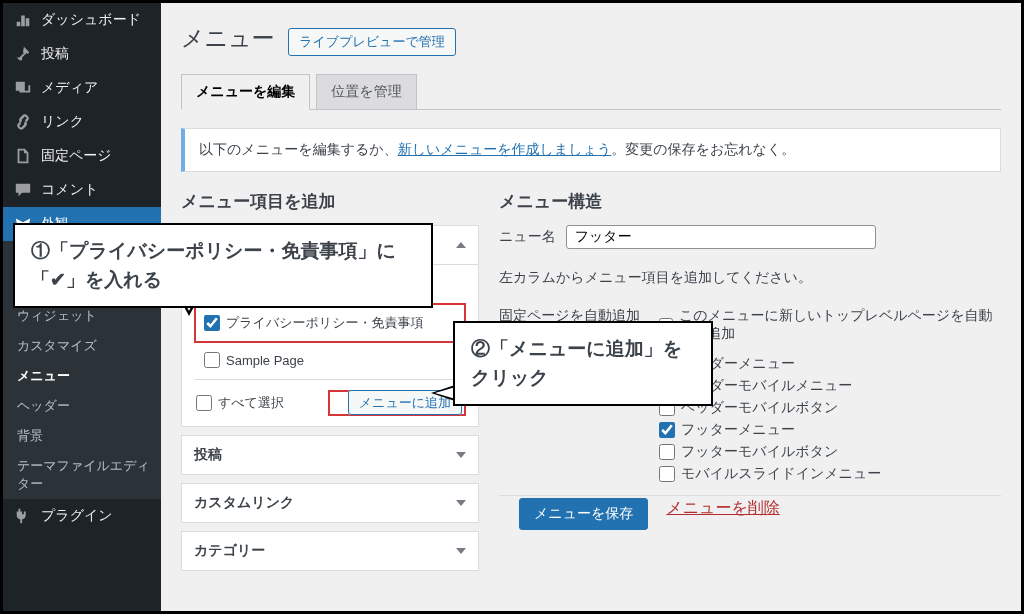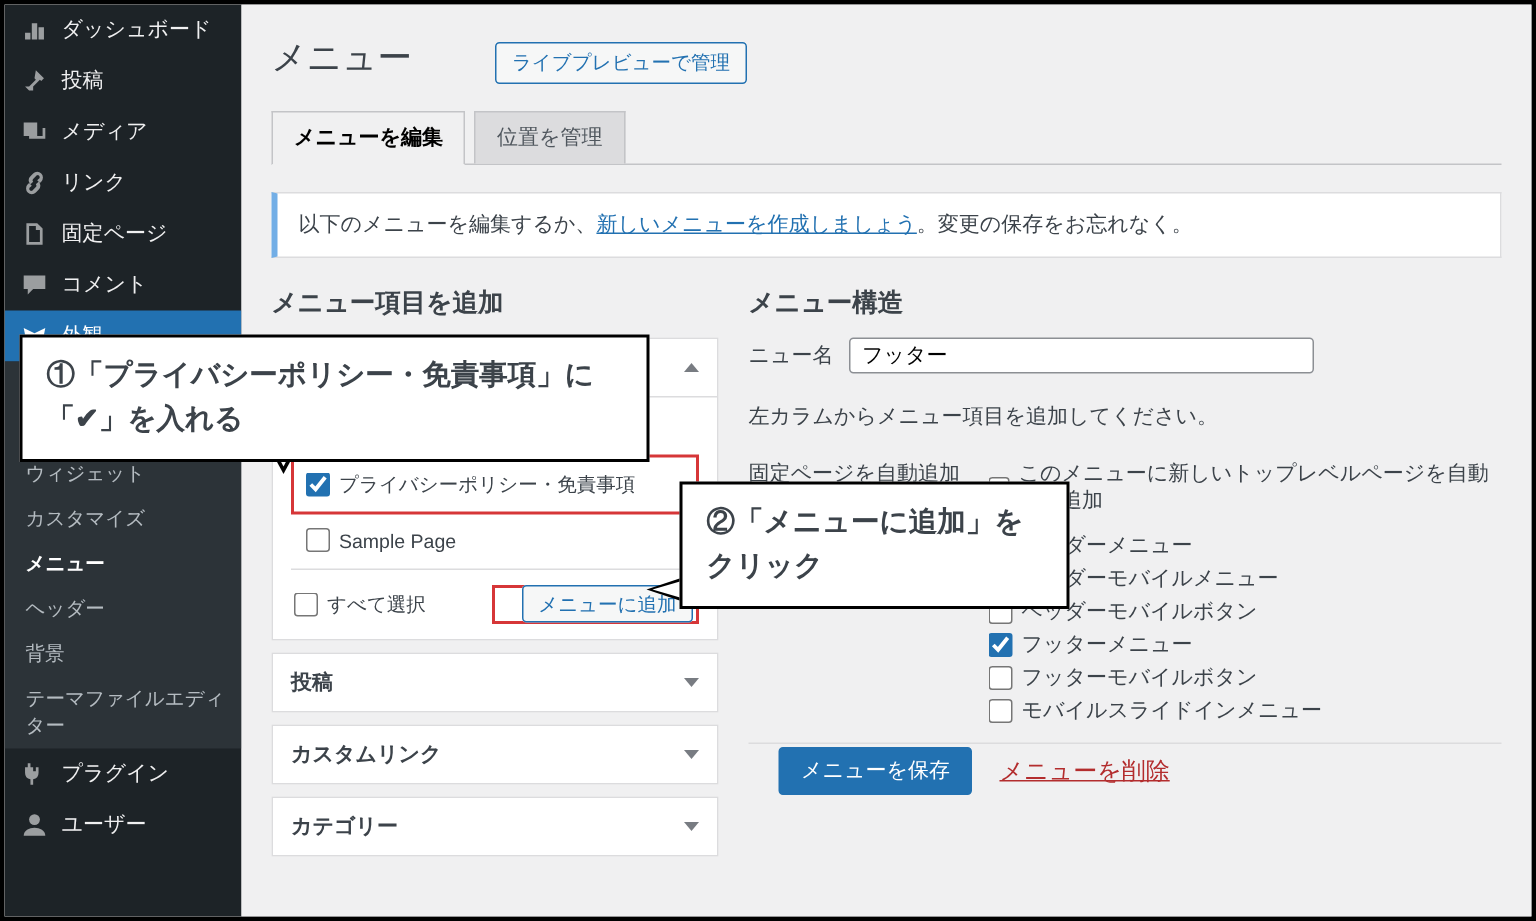--- a/index.html
+++ b/index.html
@@ -9,21 +9,21 @@
 .sidebar-item { display: flex; align-items: center; padding: 8px 10px; color: #f0f0f1; cursor: pointer; font-size: 14px; }
 .sidebar-item.active { background: #2271b1; color: #fff; }
 .sidebar-item .icon { width: 20px; margin-right: 8px; opacity: .6; display: inline-flex; align-items: center; justify-content: center; }
 .sidebar-item.active .icon { opacity: 1; }
 .submenu { background: #2c3338; }
 .submenu-item { padding: 6px 10px 6px 14px; color: rgba(240,246,252,.7); font-size: 13px; cursor: pointer; }
 .submenu-item.current { color: #fff; font-weight: 600; }
 .main { position: absolute; left: 158px; right: 0; top: 0; bottom: 0; background: #f0f0f1; overflow: hidden; }
 .header { padding: 20px 20px 0; }
 .page-title { font-size: 23px; font-weight: 400; display: inline-block; margin-right: 10px; }
-.title-action { display: inline-block; border: 1px solid #2271b1; color: #2271b1; background: #f6f7f7; padding: 4px 10px; font-size: 13px; border-radius: 3px; cursor: pointer; margin-left: 42px; }
+.title-action { display: inline-block; border: 1px solid #2271b1; color: #2271b1; background: #f6f7f7; padding: 4px 10px; font-size: 13px; border-radius: 3px; cursor: pointer; }
 .nav-tabs { margin: 18px 20px 0; border-bottom: 1px solid #c3c4c7; display: flex; }
 .nav-tab { padding: 8px 14px; border: 1px solid #c3c4c7; border-bottom: none; background: #dcdcde; color: #50575e; margin-right: 6px; cursor: pointer; font-size: 14px; }
 .nav-tab.active { background: #f0f0f1; color: #000; border-bottom: 1px solid #f0f0f1; margin-bottom: -1px; font-weight: 600; }
 .notice { margin: 18px 20px; border: 1px solid #dcdcde; border-left: 4px solid #72aee6; background: #fff; padding: 12px 14px; font-size: 14px; }
 .notice a { color: #2271b1; text-decoration: underline; }
 .columns { display: flex; padding: 0 20px 20px; gap: 20px; }
 .col-left { width: 298px; flex-shrink: 0; }
 .col-right { flex: 1; }
 .section-h { font-size: 17px; font-weight: 600; margin-bottom: 12px; }
 .accordion { border: 1px solid #dcdcde; background: #fff; margin-bottom: 8px; }
@@ -40,21 +40,21 @@
 .add-btn { border: 2px solid #d63638; padding: 2px; display: inline-block; }
 .add-btn-inner { border: 1px solid #2271b1; color: #2271b1; background: #f6f7f7; padding: 4px 10px; border-radius: 3px; cursor: pointer; font-size: 13px; margin-left: 16px; }
 .menu-name-row { display: flex; align-items: center; gap: 10px; margin-bottom: 20px; }
 .menu-name-row label { white-space: nowrap; font-size: 14px; }
 .menu-name-row input { flex: 1; max-width: 310px; padding: 3px 8px; border: 1px solid #8c8f94; border-radius: 3px; font-size: 14px; }
 .instr { font-size: 14px; margin-bottom: 20px; }
 .settings-row { display: flex; margin-bottom: 8px; font-size: 14px; }
 .settings-label { width: 160px; flex-shrink: 0; }
 .settings-opts { flex: 1; }
 .opt-row { display: flex; align-items: center; gap: 6px; margin-bottom: 4px; }
-.bottom-bar { border-top: 1px solid #dcdcde; padding: 2px 20px; display: flex; gap: 18px; align-items: center; }
+.bottom-bar { border-top: 1px solid #dcdcde; padding: 2px 20px; display: flex; gap: 18px; }
 .save-btn { background: #2271b1; color: #fff; border: 1px solid #2271b1; padding: 6px 14px; border-radius: 3px; cursor: pointer; font-size: 14px; }
 .delete-link { color: #b32d2e; text-decoration: underline; cursor: pointer; font-size: 16px; }
 .caret { display: inline-block; width: 0; height: 0; border-left: 5px solid transparent; border-right: 5px solid transparent; }
 .caret.down { border-top: 6px solid #787c82; }
 .caret.up { border-bottom: 6px solid #787c82; }
 .callout { position: absolute; background: #fff; border: 2px solid #000; padding: 12px 16px; font-size: 19px; font-weight: 600; z-index: 50; line-height: 1.5; }
 .callout-tail { position: absolute; width: 0; height: 0; z-index: 49; }
 .callout1 { left: 10px; top: 220px; width: 420px; }
 .callout1-tail { left: 172px; top: 287px; border-left: 14px solid transparent; border-right: 14px solid transparent; border-top: 26px solid #000; }
 .callout1-tail::after { content: ""; position: absolute; left: -11px; top: -26px; border-left: 11px solid transparent; border-right: 11px solid transparent; border-top: 21px solid #fff; }
@@ -136,29 +136,20 @@
       <div class="submenu-item">テーマファイルエディター</div>
     </div>
     <div class="sidebar-item">
       <span class="icon">
           <svg width="18" height="18" viewBox="0 0 20 20" fill="currentColor">
             <path d="M9 2v3H7V2H5v3H3v4a5 5 0 004 4.9V18h2v-4.1A5 5 0 0013 9V5h-2v3H9V5z"></path>
           </svg>
         </span>
       <span>プラグイン</span>
     </div>
-    <div class="sidebar-item">
-      <span class="icon">
-          <svg width="18" height="18" viewBox="0 0 20 20" fill="currentColor">
-            <circle cx="10" cy="6" r="4"></circle>
-            <path d="M2 18c0-4 4-6 8-6s8 2 8 6z"></path>
-          </svg>
-        </span>
-      <span>ユーザー</span>
-    </div>
   </div>
 
   <div class="main">
     <div class="header">
       <h1 class="page-title">メニュー</h1>
       <span class="title-action">ライブプレビューで管理</span>
     </div>
     <div class="nav-tabs">
       <div class="nav-tab active">メニューを編集</div>
       <div class="nav-tab">位置を管理</div>

